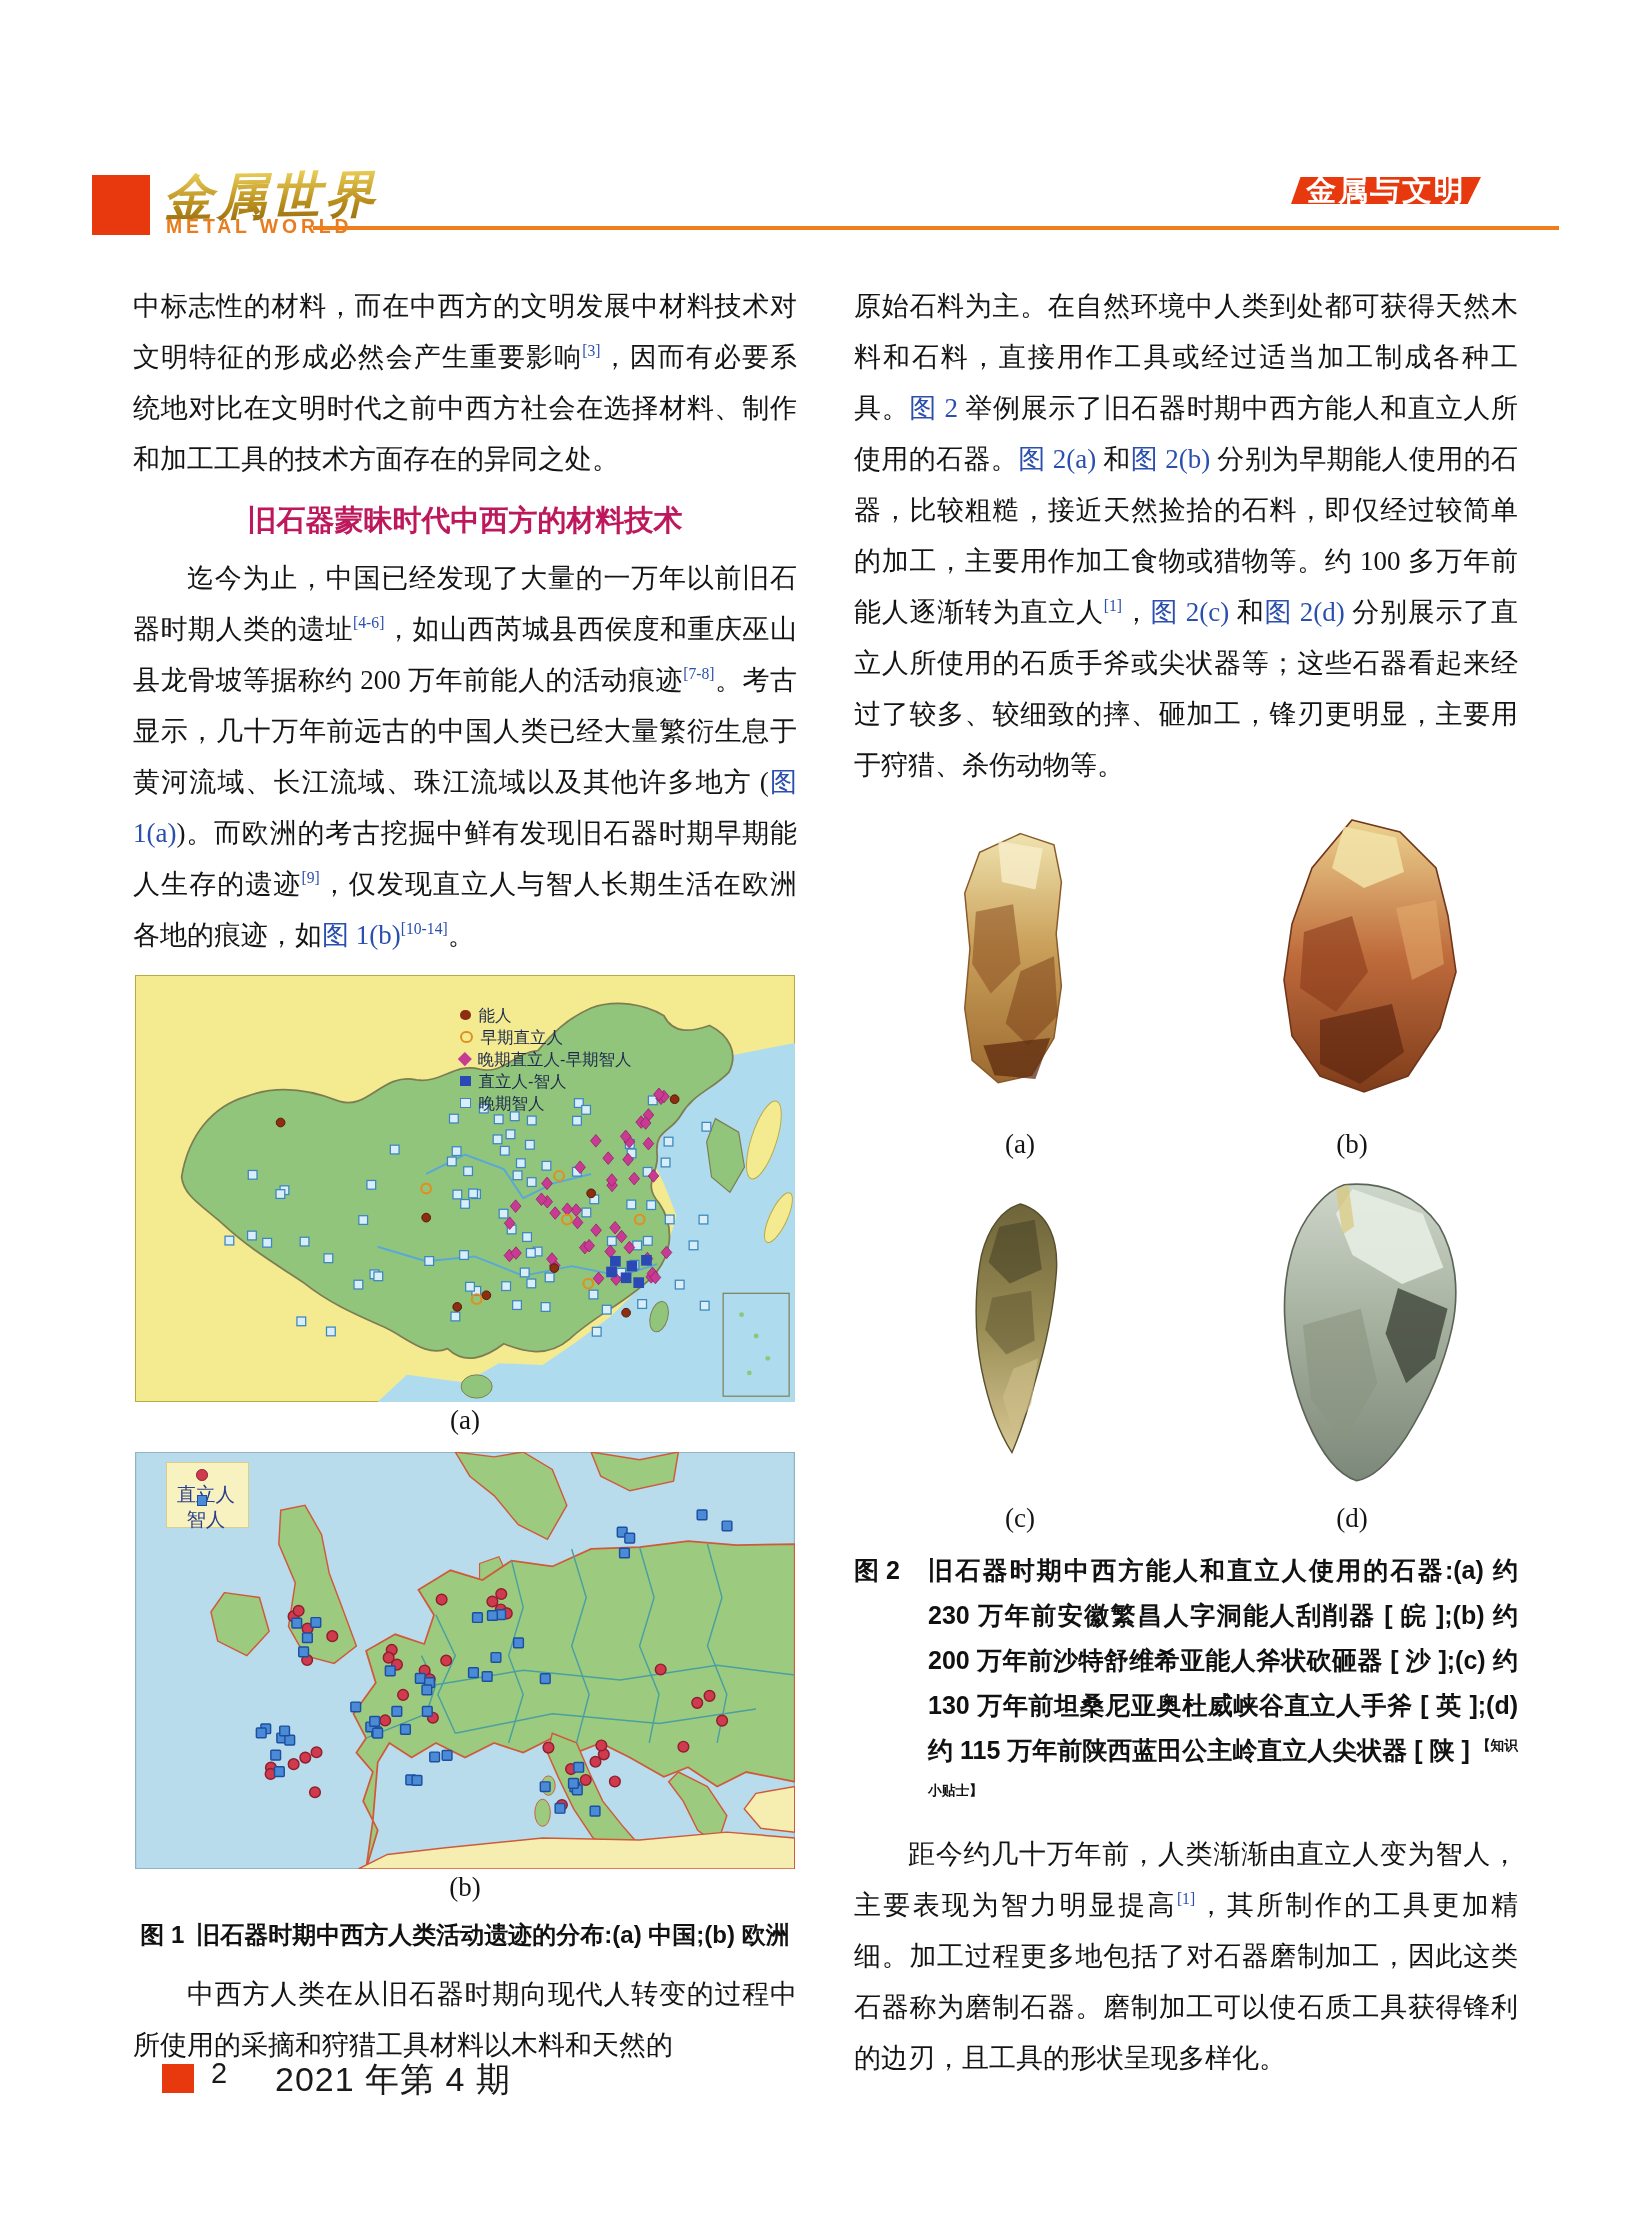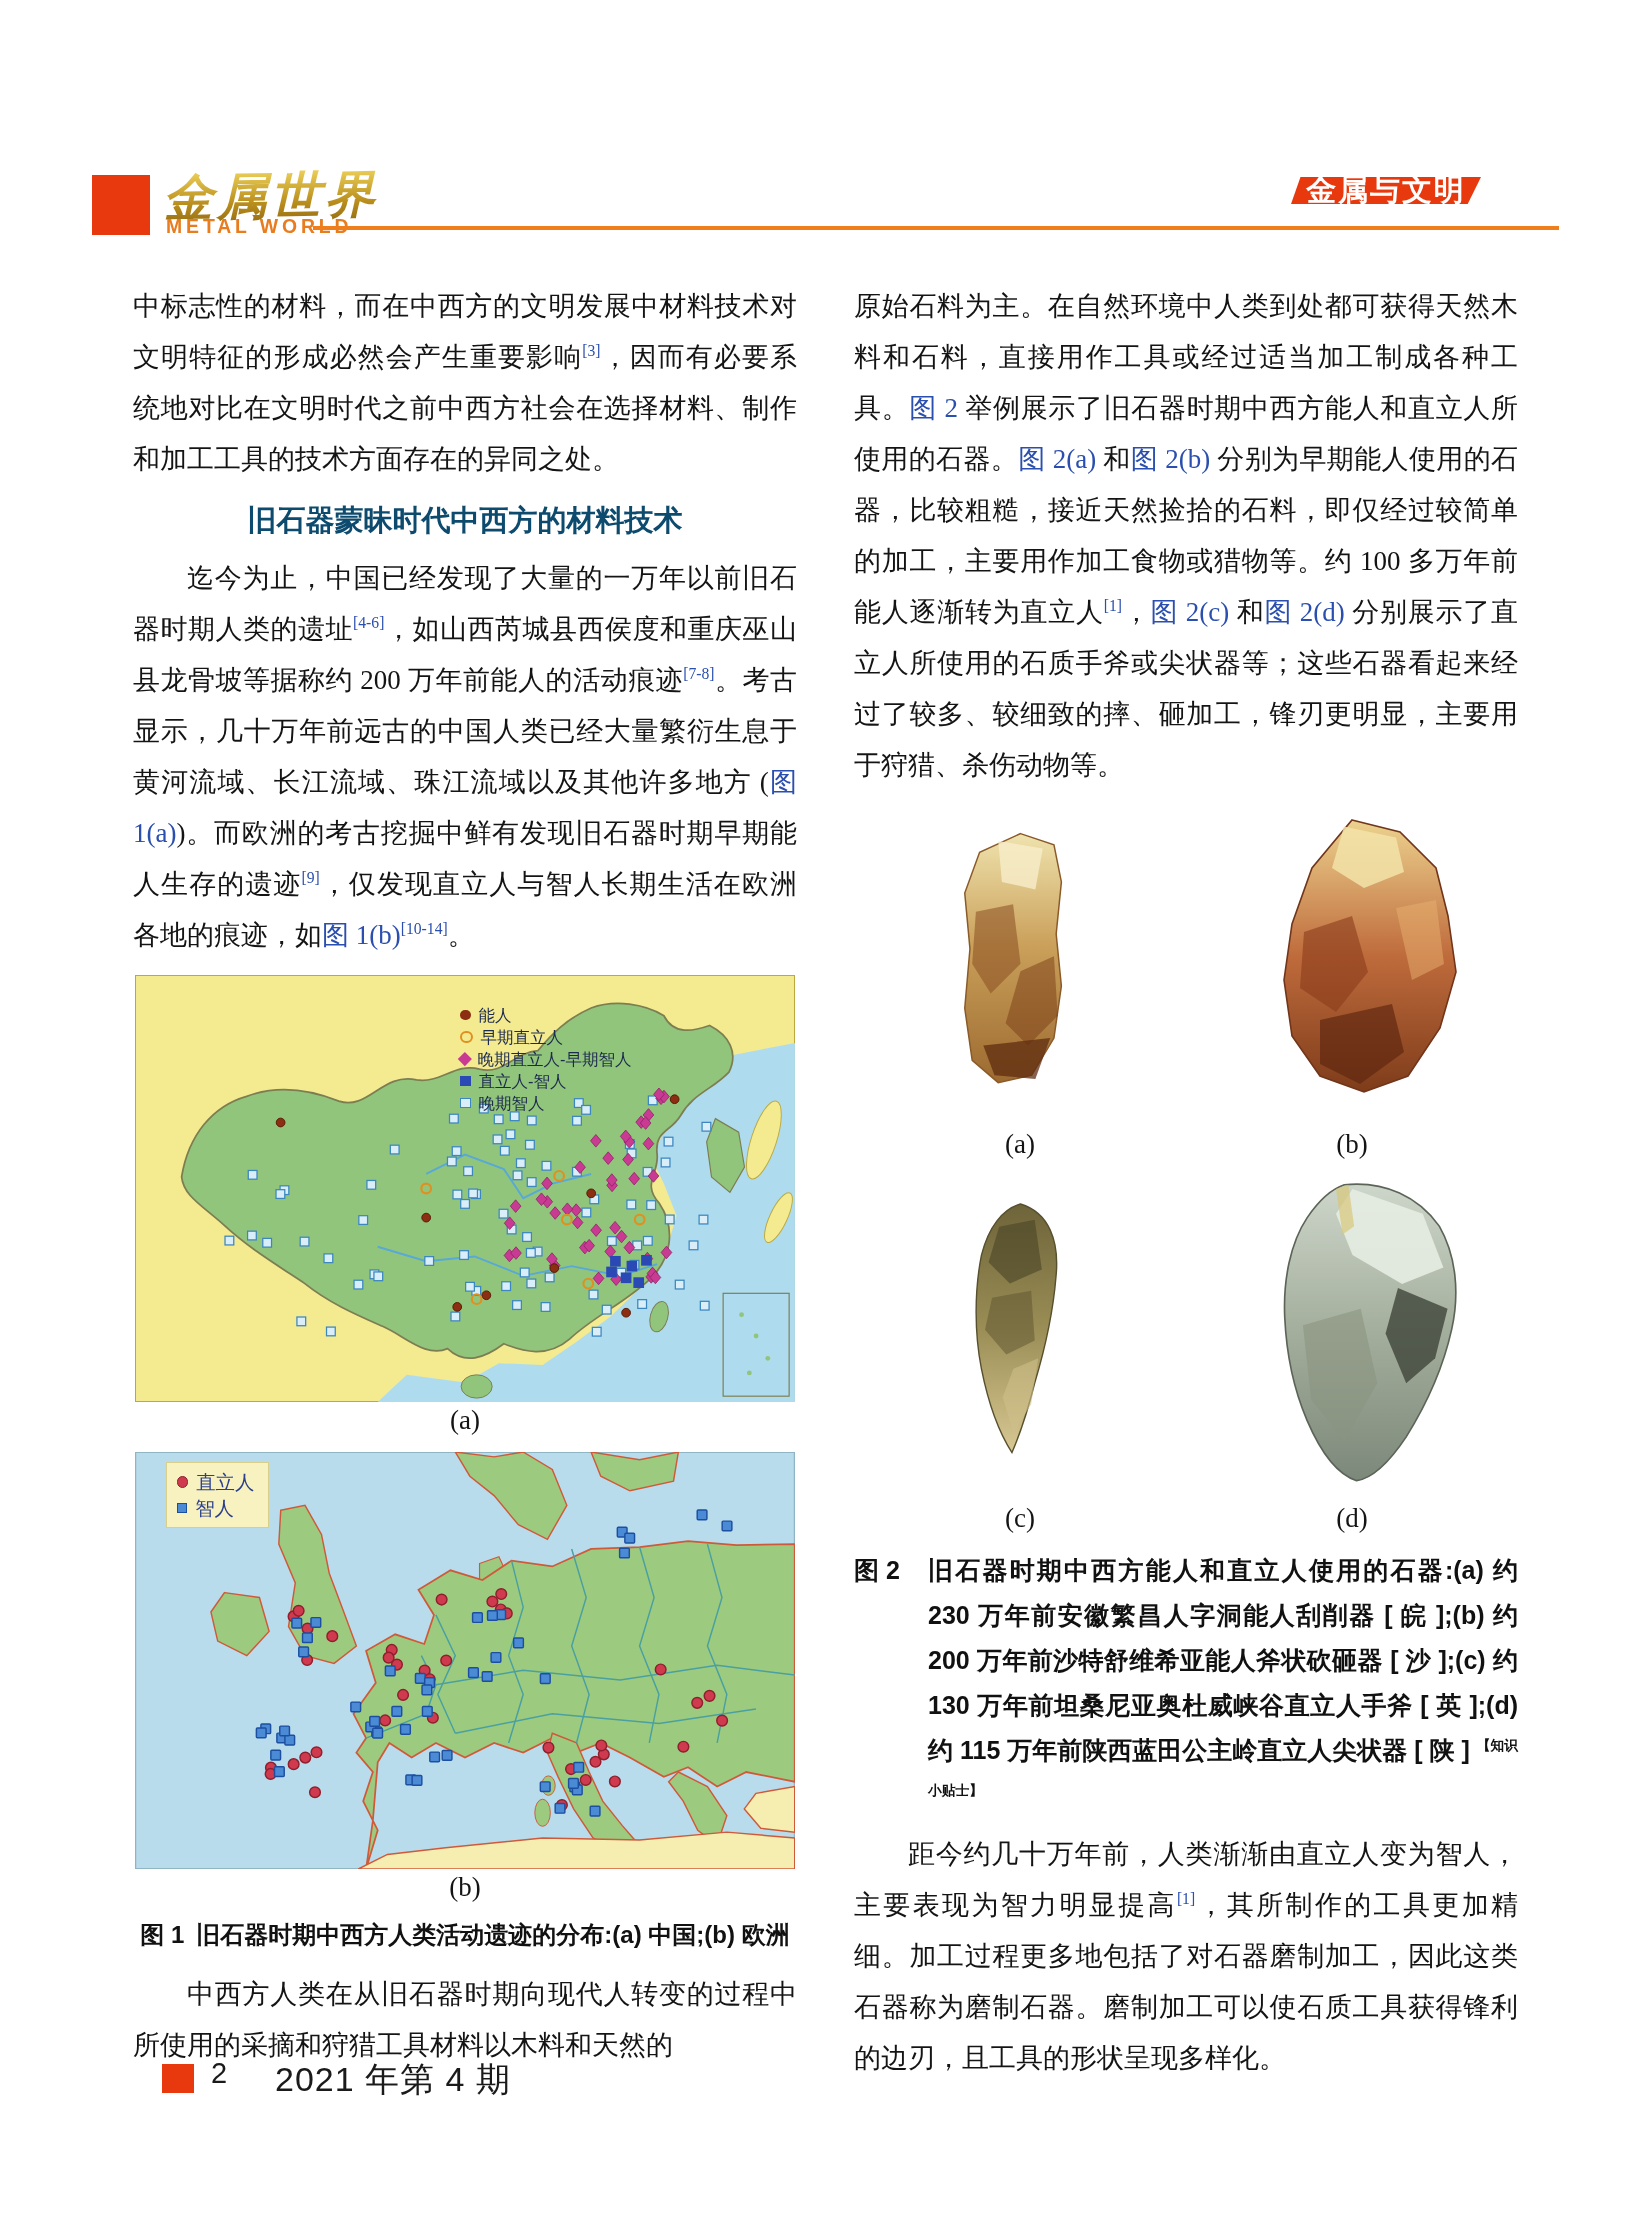--- a/index.html
+++ b/index.html
@@ -22,35 +22,35 @@
   
   .col{position:absolute;width:664px;font-size:27px;line-height:51px;text-align:justify;}
   .col-left{left:133px;top:281px;}
   .col-right{left:854px;top:281px;}
   .para{margin:0;}
   .indent{text-indent:2em;}
   .blue{color:#2b4fae;}
   sup{font-size:0.58em;line-height:0;vertical-align:super;}
 
   .sec-heading{font-family:"Liberation Sans","DejaVu Sans",sans-serif;font-weight:bold;font-size:29px;
-               color:#0c4a6e;text-align:center;line-height:45px;margin:12.6px 0 10.7px 0;text-indent:0;}
+               color:#be185d;text-align:center;line-height:45px;margin:12.6px 0 10.7px 0;text-indent:0;}
 
   
   .fig{margin-top:13.6px;text-align:center;}
   .fig-label{font-size:27px;line-height:37px;text-align:center;text-indent:0;}
   .map-wrap{position:relative;width:660px;margin:0 auto;}
   .map-wrap svg{display:block;}
 
   .legend-a{position:absolute;left:325px;top:29px;text-align:left;}
   .legend-a .legend-row{display:flex;align-items:center;height:22px;font-size:16.5px;line-height:22px;
                         color:#1c2a4e;font-family:"Liberation Sans","DejaVu Sans",sans-serif;}
   .legend-b{position:absolute;left:31px;top:9.7px;background:#f8f2c0;border:1px solid #d8cf8a;
             padding:5.8px 13.6px 5.8px 9.7px;text-align:left;}
   .legend-b .legend-row{display:flex;align-items:center;height:26px;font-size:19.4px;line-height:26px;
-                        color:#2b3f8c;font-family:"Liberation Sans","DejaVu Sans",sans-serif;}
+                        color:#2b3f8c;font-family:"Liberation Sans","DejaVu Sans",sans-serif;flex-direction:column;}
   .mk{display:inline-block;width:10.7px;height:10.7px;margin-right:7.8px;flex:0 0 auto;}
   .mk.habilis-dot{background:#8b2e12;border-radius:50%;}
   .mk.early-erectus-circle{background:transparent;border:2.4px solid #e09020;border-radius:50%;width:8.7px;height:8.7px;}
   .mk.late-erectus-flower{background:#c93a93;transform:rotate(45deg);width:9.7px;height:9.7px;}
   .mk.erectus-sapiens-square{background:#2b49b5;}
   .mk.late-sapiens-square{background:#d9eef8;border:1.9px solid #3c87c0;width:8.7px;height:8.7px;}
   .mk.erectus-dot{background:#cf3a4e;border:1.9px solid #8f1f2d;border-radius:50%;width:9.7px;height:9.7px;}
   .mk.sapiens-square{background:#4b8ad4;border:1.9px solid #1d4fa0;width:8.7px;height:8.7px;}
 
   .caption{font-family:"Liberation Sans","DejaVu Sans",sans-serif;font-weight:bold;font-size:25px;

